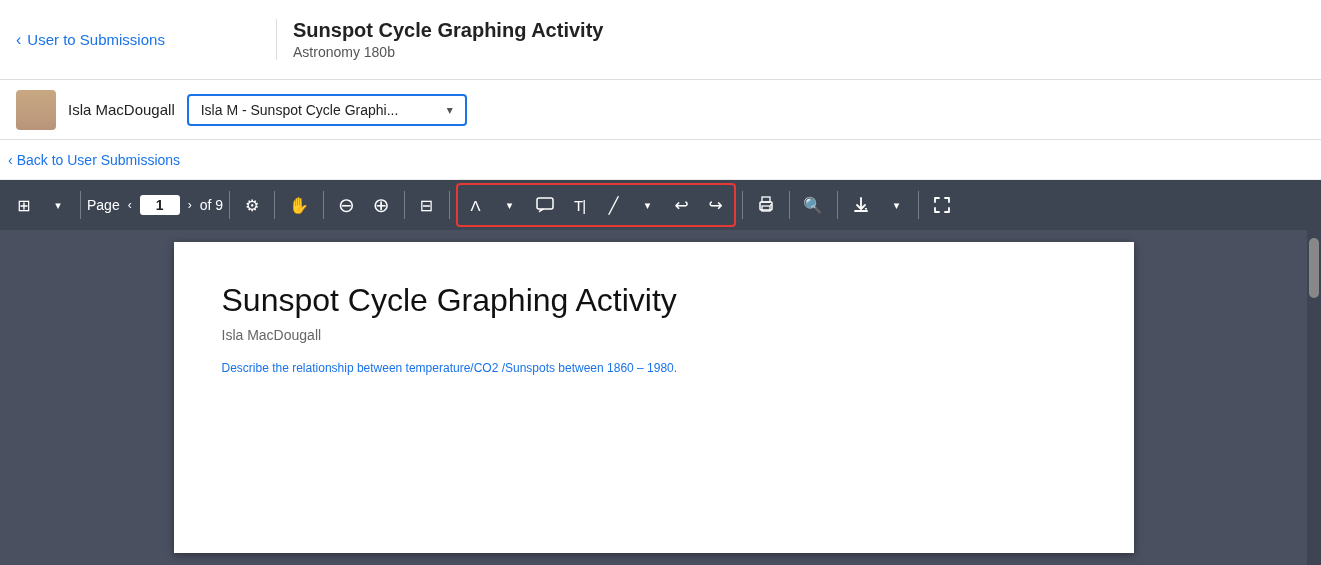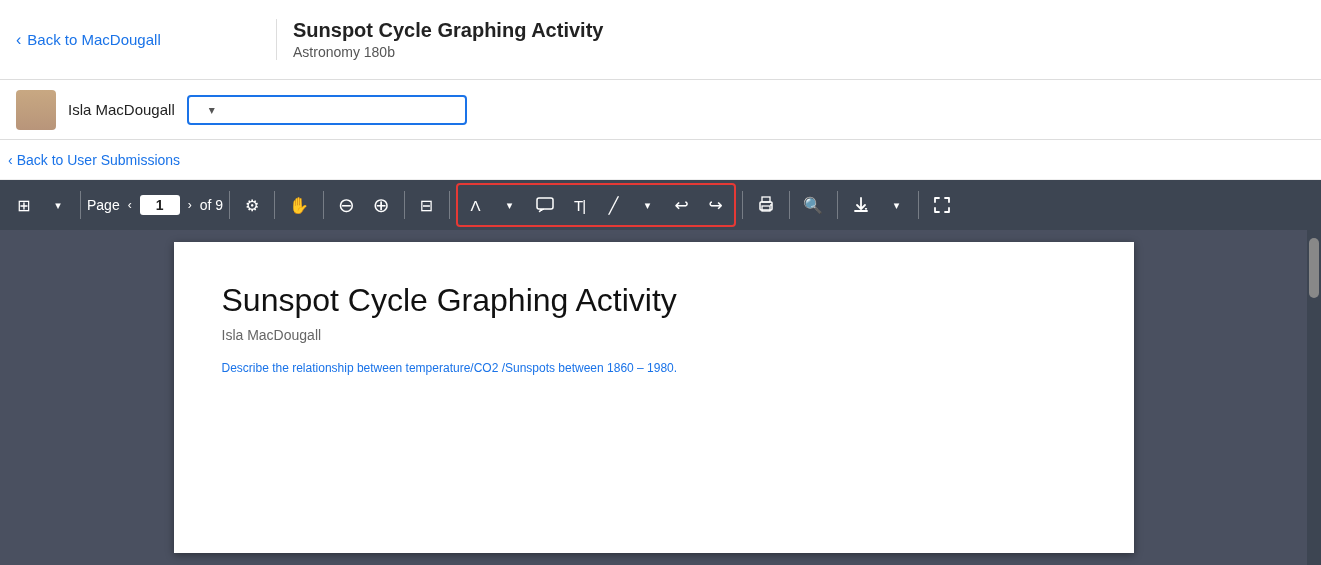--- a/index.html
+++ b/index.html
@@ -233,32 +233,33 @@
     }
 
     .small-arrow { font-size: 11px; }
   </style>
 </head>
 <body>
 
 <div class="header">
   <div class="back-to-submissions">
     <span class="chevron-left">‹</span>
-    <span>Back to MacDougall</span>
+    <span>User to Submissions</span>
   </div>
   <div class="header-title-block">
     <span class="header-title">Sunspot Cycle Graphing Activity</span>
     <span class="header-subtitle">Astronomy 180b</span>
   </div>
 </div>
 
 <div class="user-row">
   <div class="avatar-face"></div>
   <span class="user-name">Isla MacDougall</span>
   <div class="submission-select">
+    <span>Isla M - Sunspot Cycle Graphi...</span>
     <span class="dropdown-arrow">▾</span>
   </div>
 </div>
 
 <div class="back-user-row">
   <a class="back-user-link">
     <span class="chevron-left">‹</span>
     <span>Back to User Submissions</span>
   </a>
 </div>

